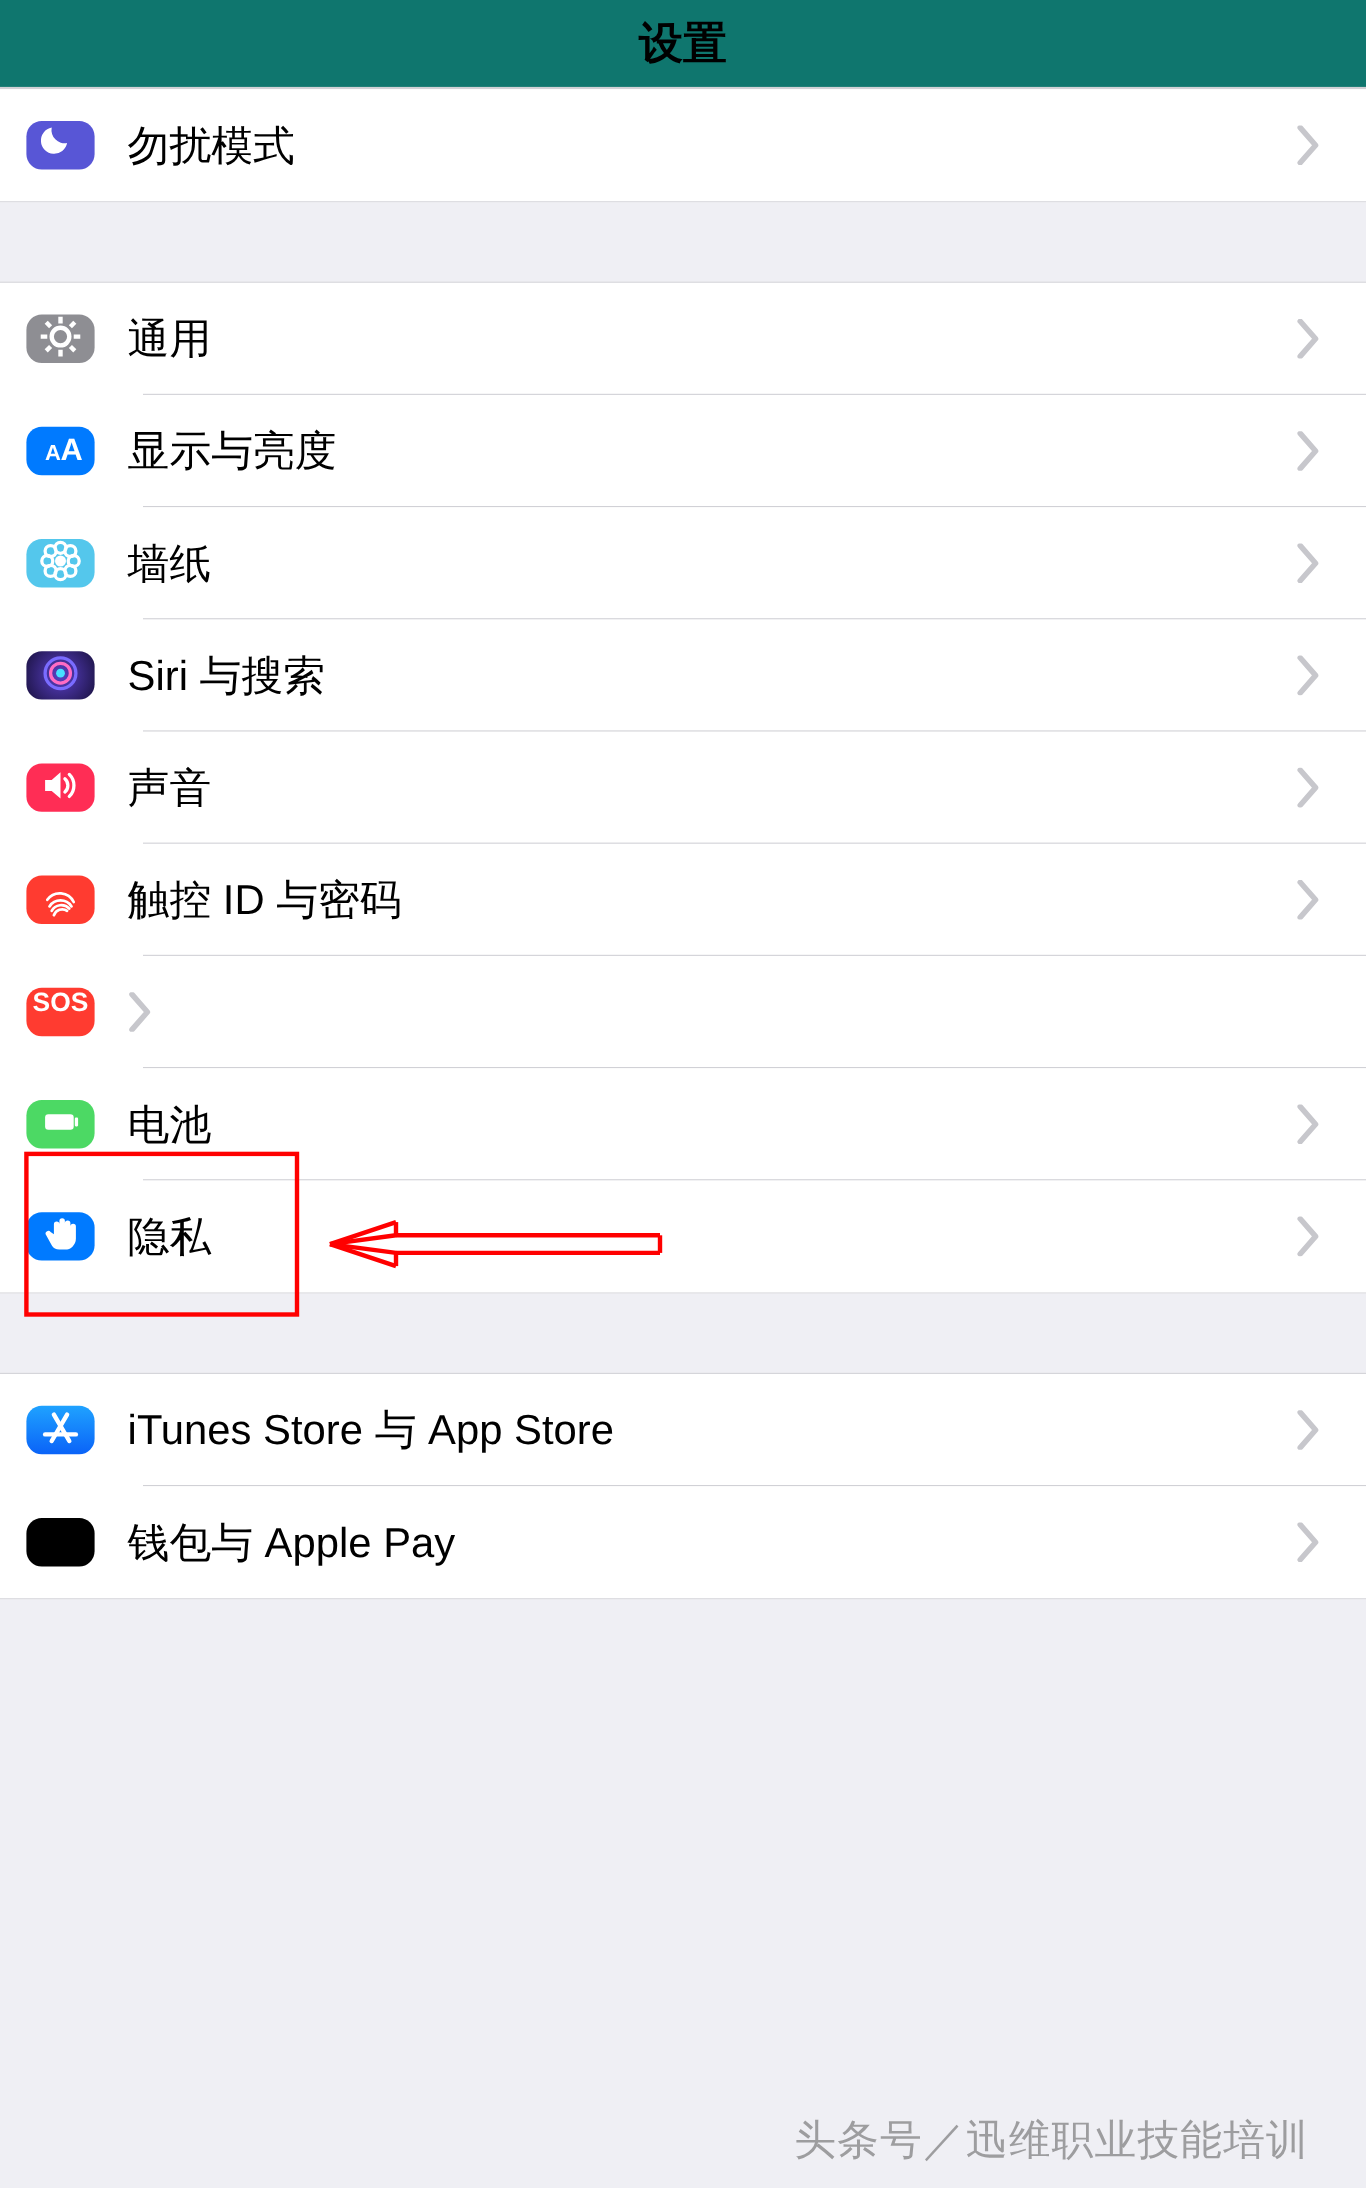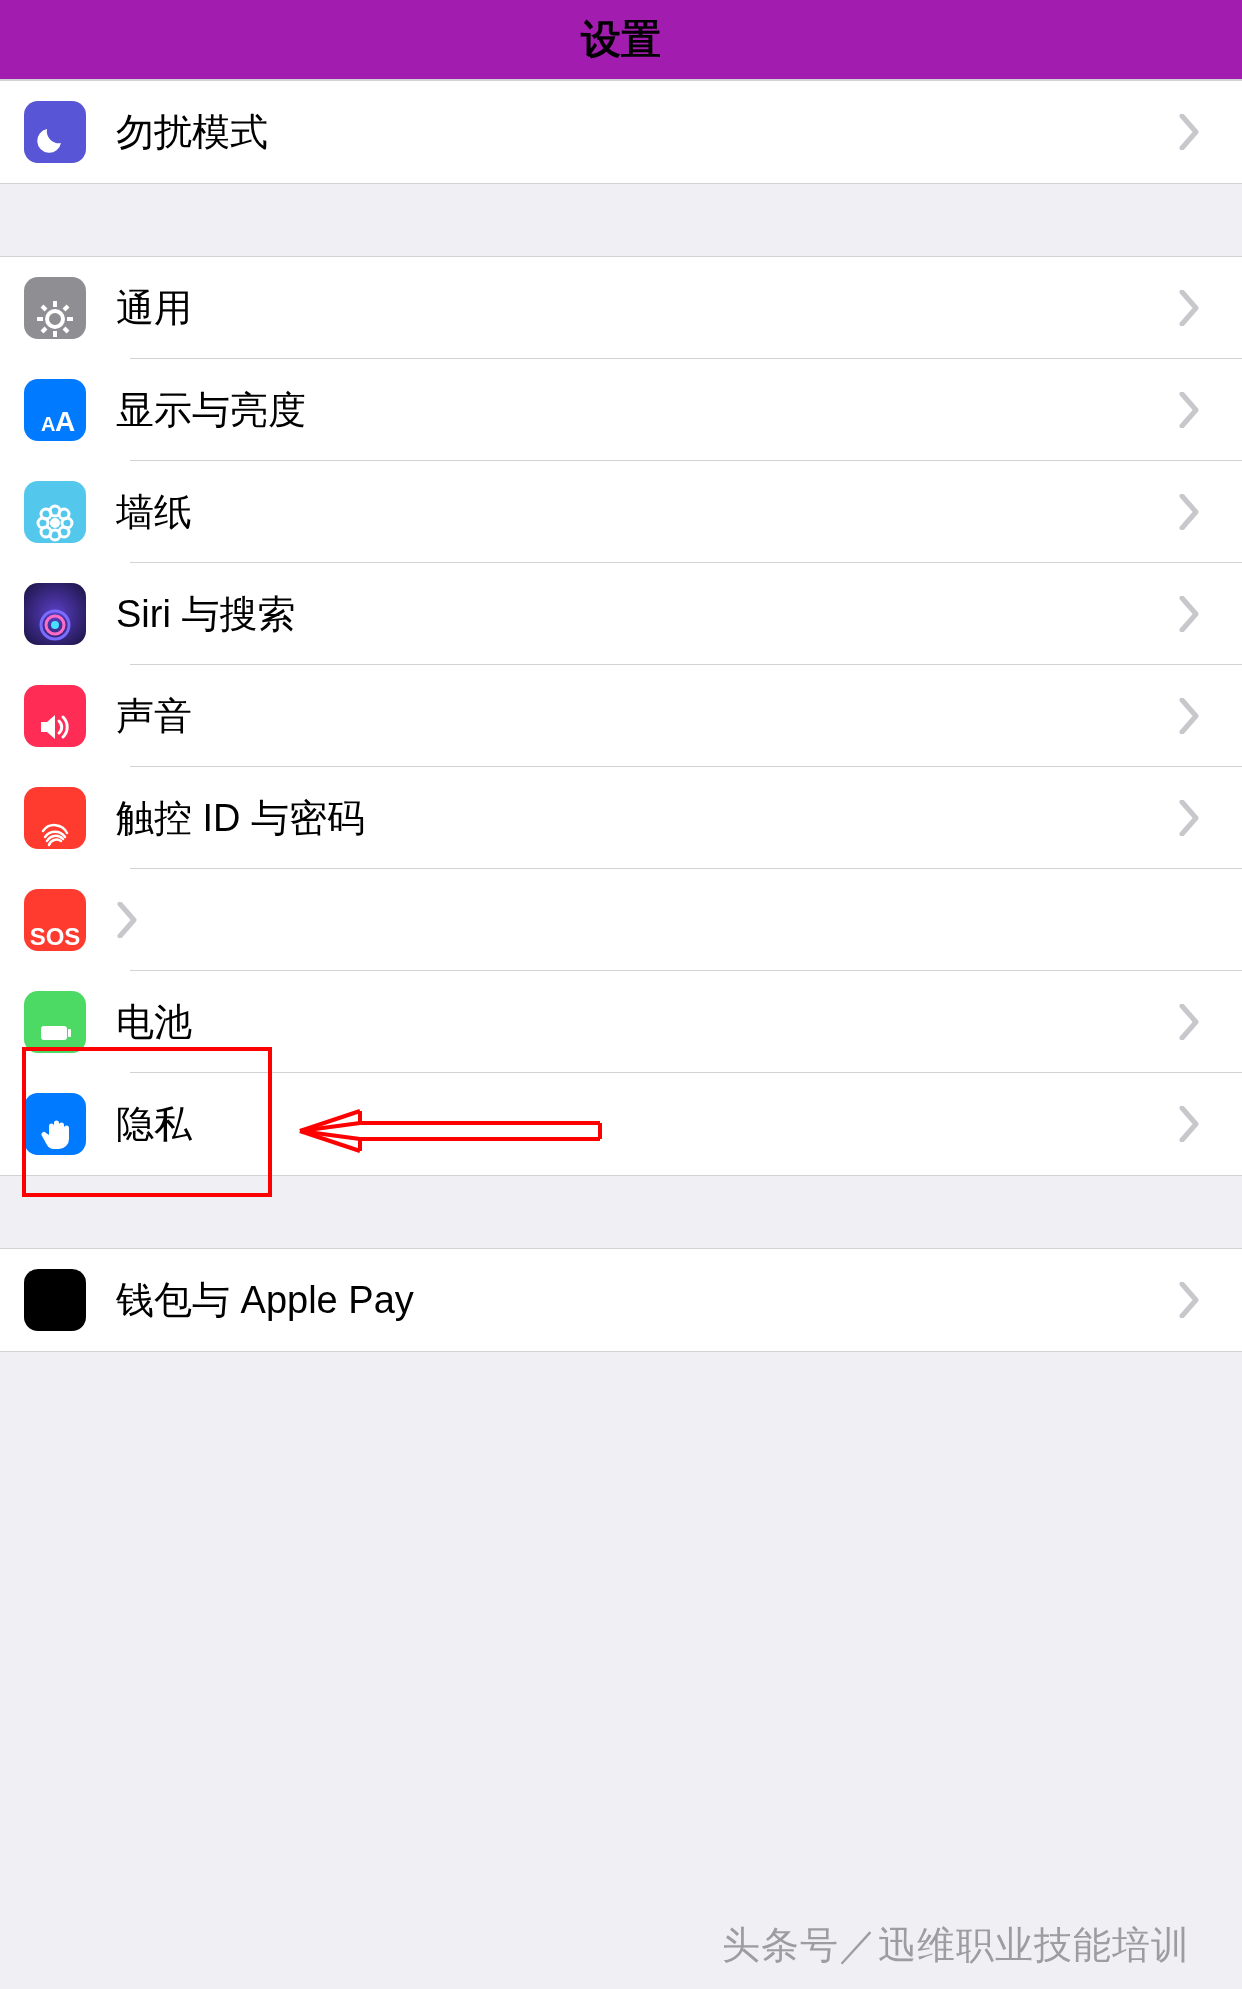--- a/index.html
+++ b/index.html
@@ -4,21 +4,21 @@
 <style>
   * { box-sizing: border-box; margin: 0; padding: 0; }
   html, body {
     width: 1242px;
     font-family: -apple-system, "Helvetica Neue", Arial, sans-serif;
     background: #efeff4;
     color: #000;
   }
   .header {
     height: 80px;
-    background: #a21caf;
+    background: #0f766e;
     display: flex;
     align-items: center;
     justify-content: center;
     font-size: 40px;
     font-weight: 600;
     border-bottom: 1px solid #d1d1d6;
   }
   .group {
     background: #fff;
     border-top: 1px solid #d1d1d6;
@@ -37,24 +37,24 @@
     cursor: pointer;
   }
   .row .sep {
     position: absolute;
     bottom: 0; left: 130px; right: 0;
     height: 1px;
     background: #d1d1d6;
   }
   .row:last-child .sep { display: none; }
   .icon {
-    width: 62px; height: 62px;
+    width: 62px; height: 44px;
     border-radius: 14px;
     display: flex;
-    align-items: flex-end;
+    align-items: flex-start;
     justify-content: center;
     flex-shrink: 0;
     margin-right: 30px;
     color: #fff;
   }
   .icon svg { width: 40px; height: 40px; }
   .label {
     font-size: 38px;
     flex: 1;
   }
@@ -251,20 +251,34 @@
           <div class="chevron">
             <svg viewBox="0 0 18 36">
               <use href="#chevron-right"></use>
             </svg>
           </div>
         </div>
       </div>
       <div class="spacer"></div>
       <div class="group">
         <div class="row">
+          <div class="icon ic-appstore">
+            <svg viewBox="0 0 40 40">
+              <use href="#appstore"></use>
+            </svg>
+          </div>
+          <div class="label">iTunes Store 与 App Store</div>
+          <div class="chevron">
+            <svg viewBox="0 0 18 36">
+              <use href="#chevron-right"></use>
+            </svg>
+          </div>
+          <div class="sep"></div>
+        </div>
+        <div class="row">
           <div class="icon ic-wallet">
             <div style="height:14px;background:linear-gradient(90deg,#ff9500,#ffcc00);margin:0 6px;border-radius:3px 3px 0 0"></div>
             <div style="height:14px;background:linear-gradient(90deg,#ff3b30,#ff6482);margin:0 6px 6px;border-radius:0 0 3px 3px"></div>
           </div>
           <div class="label">钱包与 Apple Pay</div>
           <div class="chevron">
             <svg viewBox="0 0 18 36">
               <use href="#chevron-right"></use>
             </svg>
           </div>

